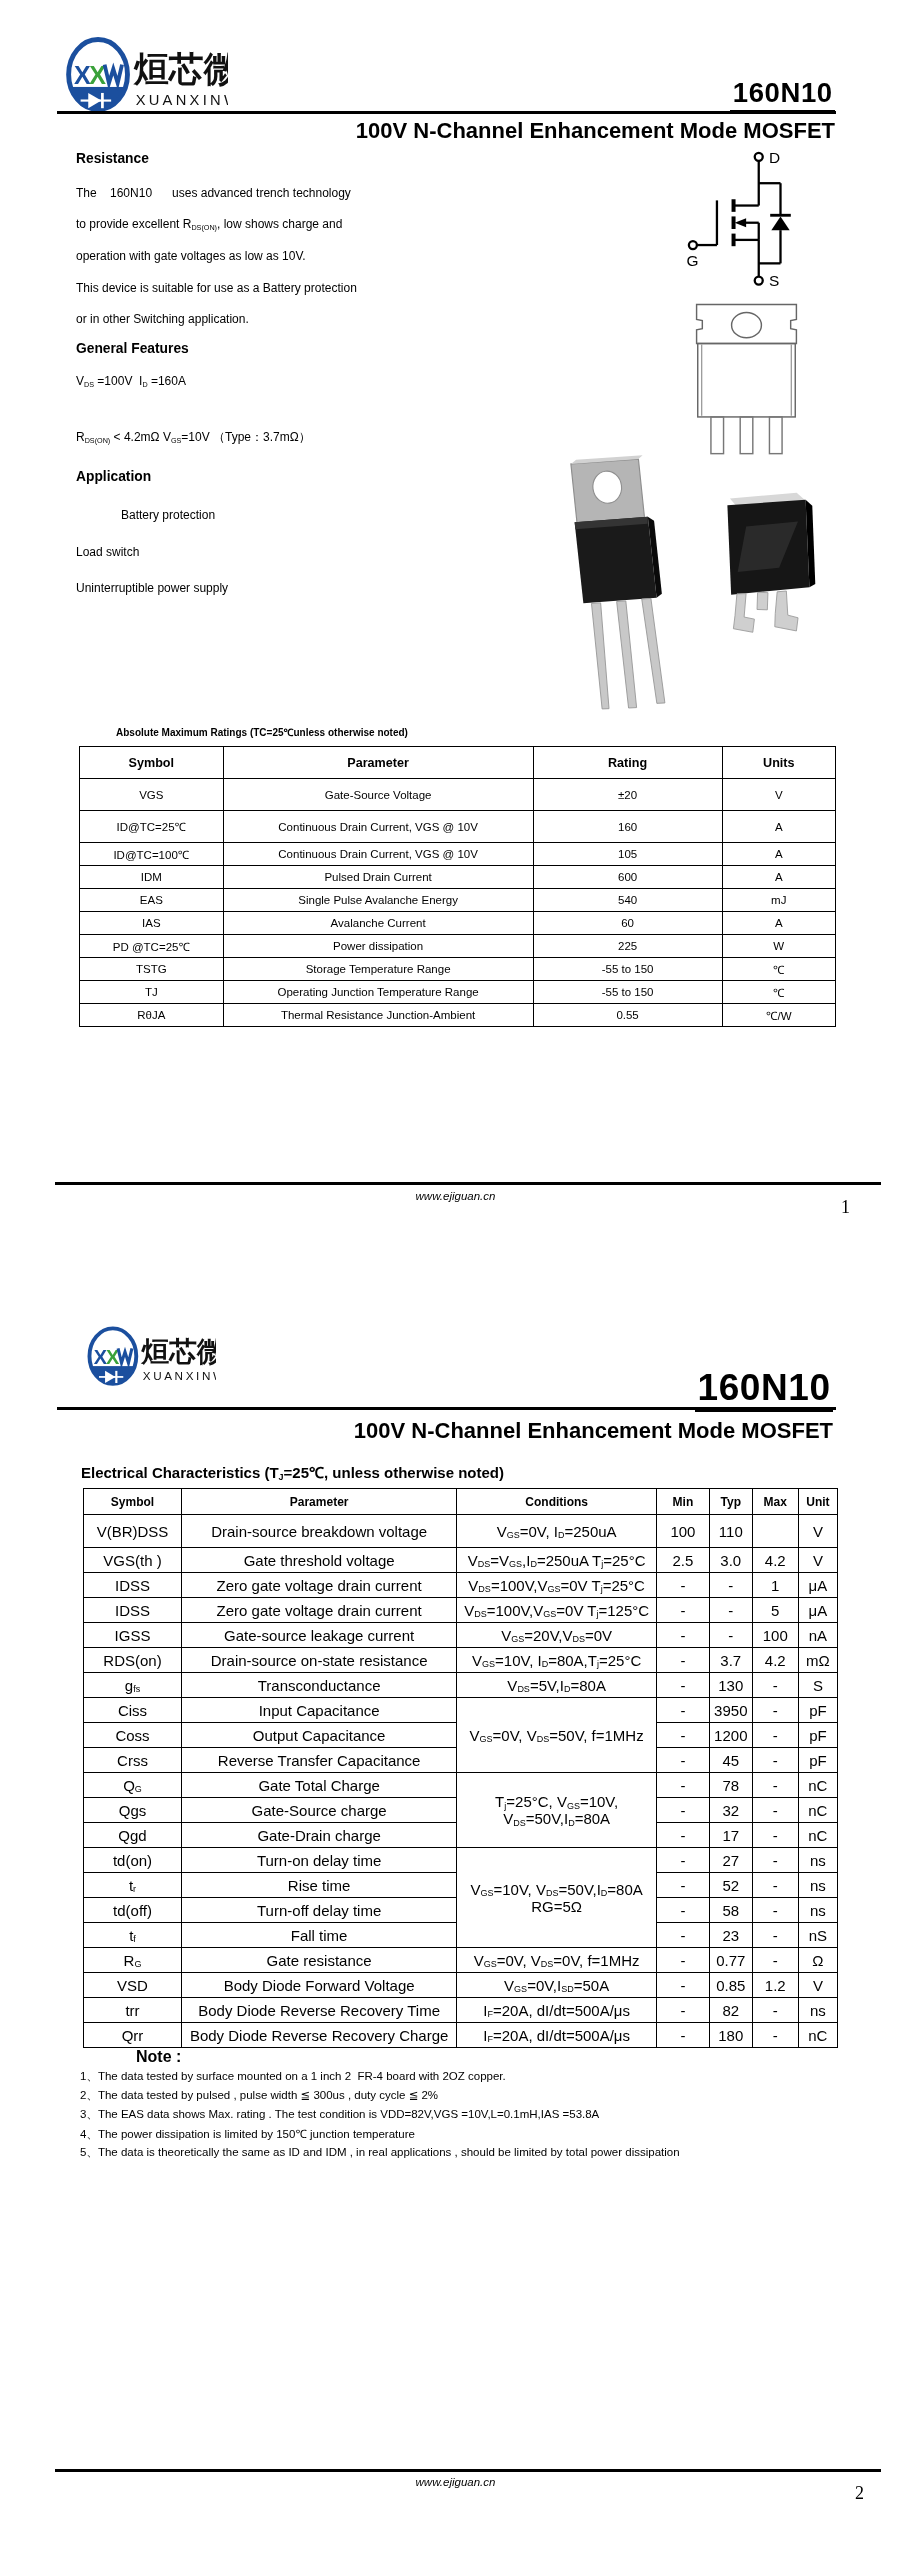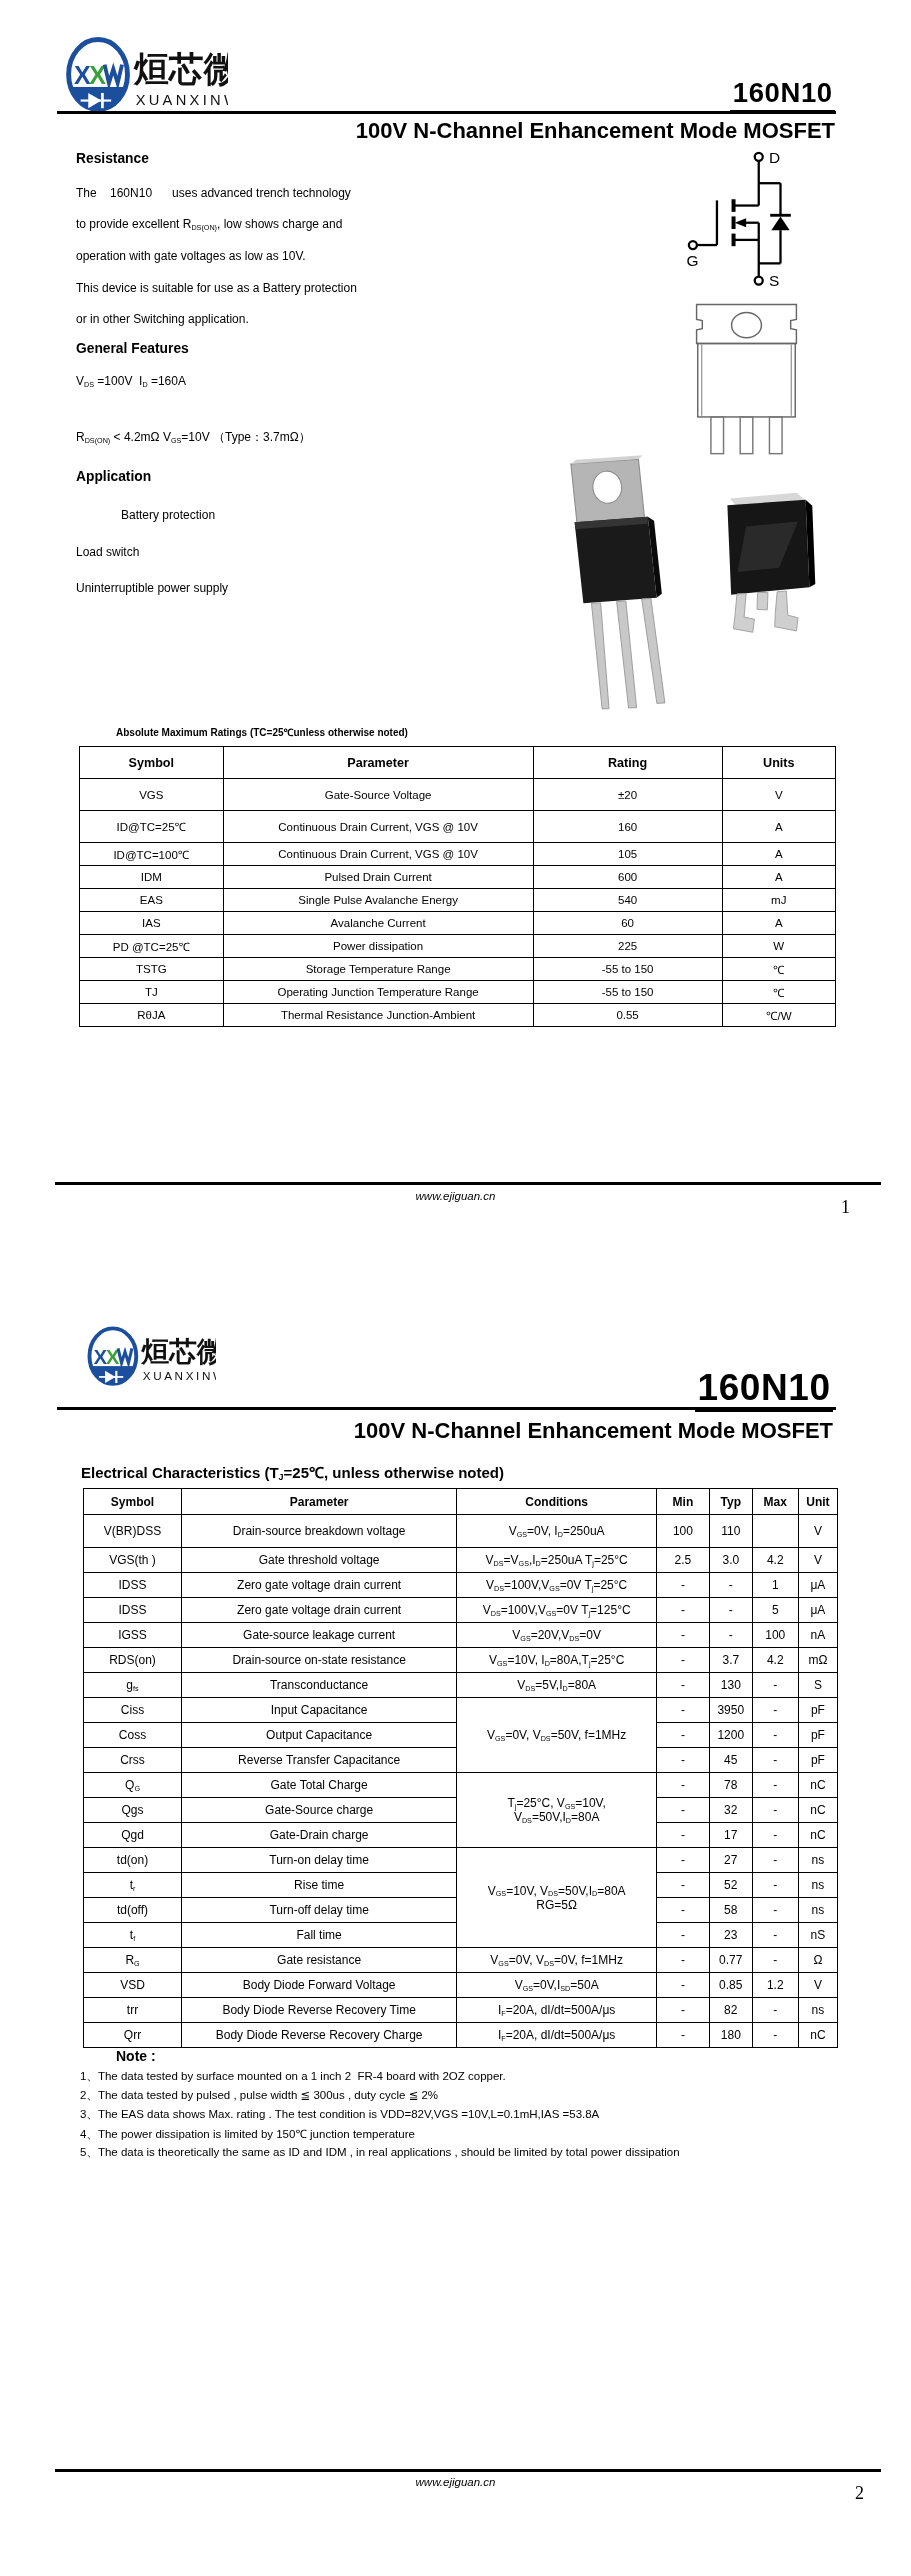--- a/index.html
+++ b/index.html
@@ -24,21 +24,21 @@
   
   table { border-collapse:collapse; border:1.7px solid #000; table-layout:fixed; width:100%; }
   th, td { border:1.1px solid #000; text-align:center; vertical-align:middle; padding:1.1px 2.3px; }
   thead tr { border-bottom:1.7px solid #000; }
   .amr-table thead tr { height:32px; }
   .amr-table tbody tr { height:23px; font-size:11.5px; }
   .amr-table tbody tr:nth-child(-n+2) { height:32px; }
   .amr-table th { font-size:12.6px; }
   .ec-table thead tr { height:26px; }
   .ec-table th { font-size:12px; }
-  .ec-table tbody tr { height:25px; font-size:12px; }
+  .ec-table tbody tr { height:25px; font-size:15px; }
   .ec-table tbody tr:first-child { height:33px; }
 
   .note-line { font-size:11.5px; white-space:pre; }
   .footer-url { width:100%; text-align:center; font-size:11.5px;font-style:italic; }
   .page-num { font-family:"Liberation Serif", serif; font-size:18px; }
 
   svg text { font-family:"Liberation Sans", sans-serif; }
 </style>
 </head>
 <body>
@@ -462,21 +462,21 @@
           <td><span>I</span><span class="sub">F</span><span>=20A, dI/dt=500A/μs</span></td>
           <td>-</td>
           <td>180</td>
           <td>-</td>
           <td>nC</td>
         </tr>
       </tbody>
   </table>
 </div>
 
-<div class="abs bold" style="left:76px; top:2048px; font-size:14px;padding-left:40px;">Note :</div>
+<div class="abs bold" style="left:96px; top:2048px; font-size:16px;padding-left:40px;">Note :</div>
 <div class="abs note-line" style="left:80px; top:2069px;">1、The data tested by surface mounted on a 1 inch 2  FR-4 board with 2OZ copper.</div>
 <div class="abs note-line" style="left:80px; top:2088px;">2、The data tested by pulsed , pulse width ≦ 300us , duty cycle ≦ 2%</div>
 <div class="abs note-line" style="left:80px; top:2107px;">3、The EAS data shows Max. rating . The test condition is VDD=82V,VGS =10V,L=0.1mH,IAS =53.8A</div>
 <div class="abs note-line" style="left:80px; top:2126px;">4、The power dissipation is limited by 150℃ junction temperature</div>
 <div class="abs note-line" style="left:80px; top:2145px;">5、The data is theoretically the same as ID and IDM , in real applications , should be limited by total power dissipation</div>
 
 <div class="abs rule" style="left:55px; top:2469px; width:826px; height:2.9px;"></div>
 <div class="abs footer-url" style="left:0; top:2476px;">www.ejiguan.cn</div>
 <div class="abs page-num" style="left:855px; top:2483px;">2</div>
 

